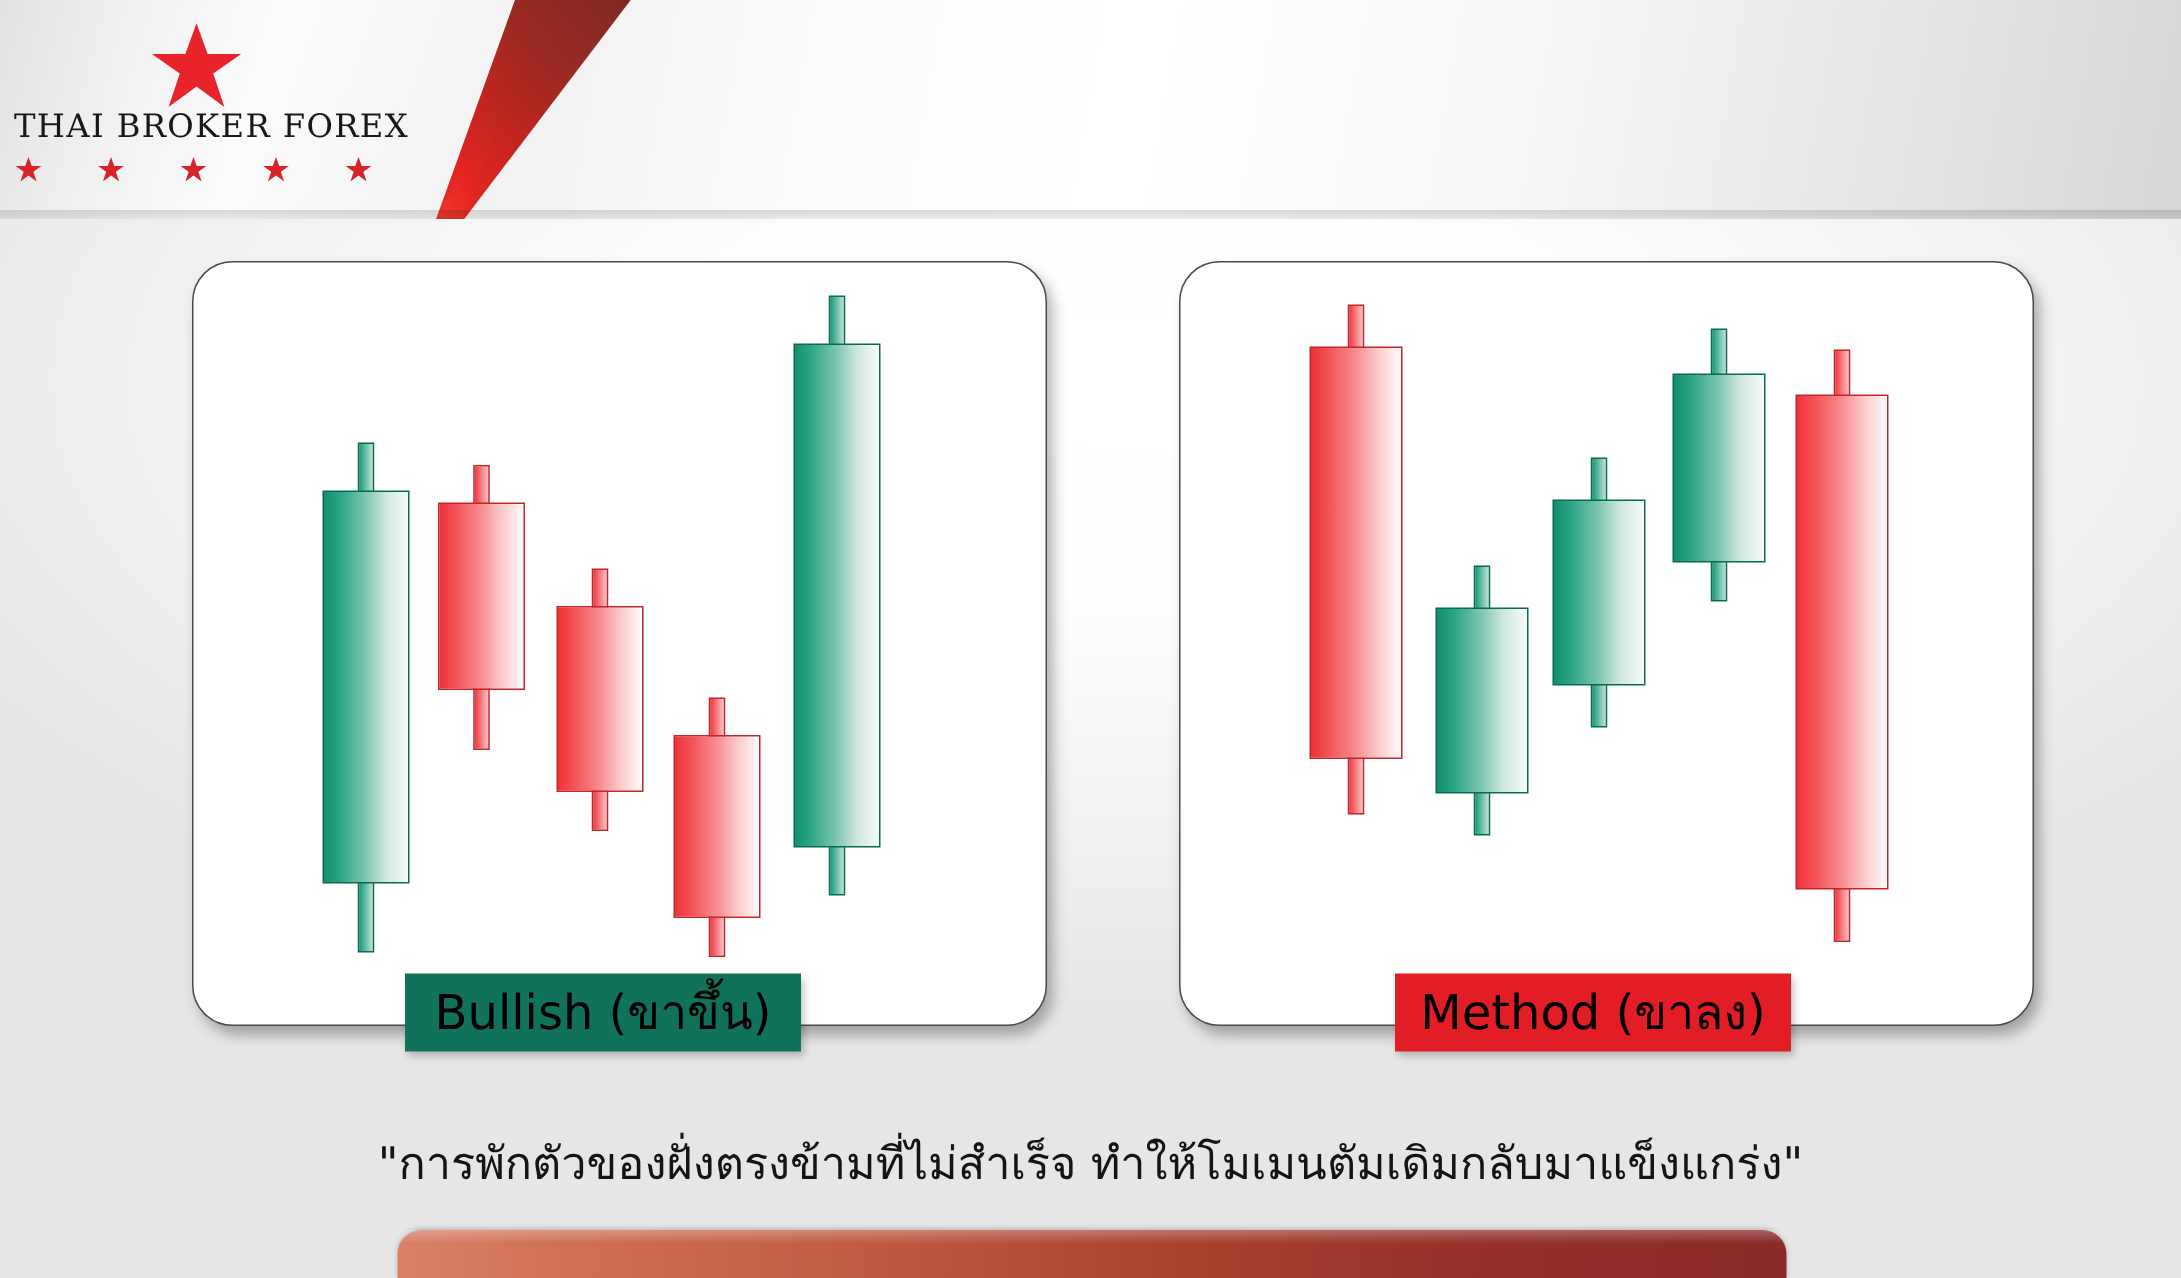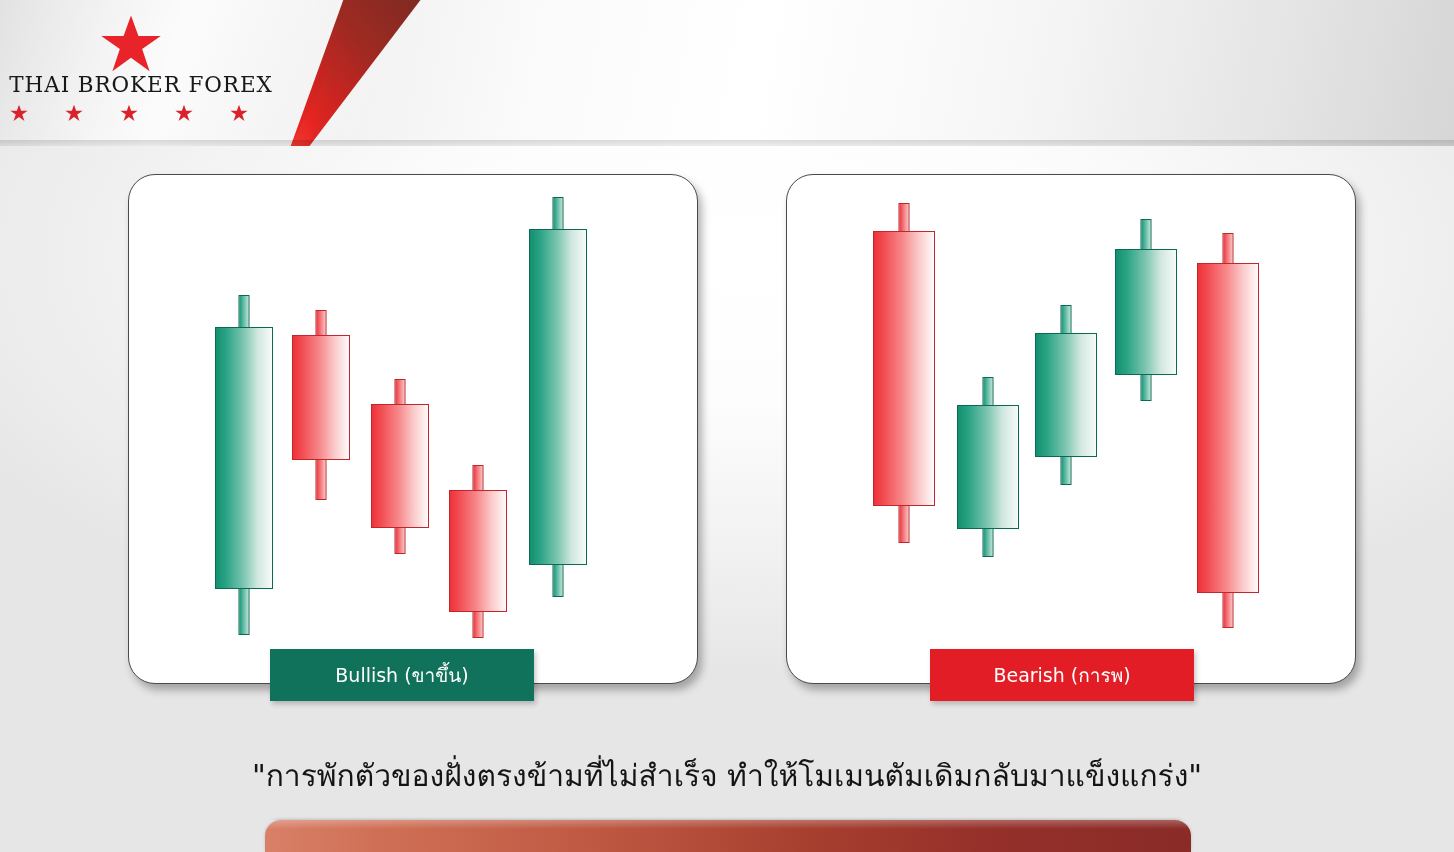--- a/index.html
+++ b/index.html
@@ -57,22 +57,22 @@
   .chart-area{position:absolute;inset:0;}
   .candle{position:absolute;}
   .wick{position:absolute;left:50%;transform:translateX(-50%);width:11px;box-sizing:border-box;}
   .body{position:absolute;left:0;width:100%;box-sizing:border-box;}
   .up .wick{background:linear-gradient(90deg,#16997a 0%,#bfe3d8 100%);border:1.7px solid #0b6b52;}
   .up .body{background:linear-gradient(90deg,#13906f 0%,#2aa385 18%,#79c4ae 48%,#cfe7de 74%,#f7fbfa 100%);border:1.7px solid #0b6b52;}
   .down .wick{background:linear-gradient(90deg,#ef3840 0%,#f9c4c4 100%);border:1.7px solid #c0262b;}
   .down .body{background:linear-gradient(90deg,#ee3239 0%,#f25055 18%,#f7898c 48%,#fbc9c9 74%,#fefbfb 100%);border:1.7px solid #c0262b;}
   
   .badge{
-    position:absolute;height:52px;line-height:52px;text-align:center;color:#ffffff;
-    font-size:19px;white-space:nowrap;
+    position:absolute;height:52px;line-height:52px;text-align:center;color:#000000;
+    font-size:32px;white-space:nowrap;
     box-shadow:2px 3px 5px rgba(0,0,0,.22);
   }
   .badge-bull{left:270px;top:649px;width:264px;background:#10725a;}
   .badge-bear{left:930px;top:649px;width:264px;background:#e21d26;}
   
   .caption{
     position:absolute;left:0;top:752px;width:1454px;text-align:center;
     font-size:30px;color:#141414;white-space:nowrap;
   }
   
@@ -197,21 +197,21 @@
 
       <div class="candle down" style="left:410px;top:58px;width:62px;height:395px;">
         <div class="wick" style="top:0;height:395px;"></div>
         <div class="body" style="top:30px;height:330px;"></div>
       </div>
 
     </div>
   </div>
 
   <div class="badge badge-bull">Bullish (ขาขึ้น)</div>
-  <div class="badge badge-bear">Bearish (การพ)</div>
+  <div class="badge badge-bear">Method (ขาลง)</div>
 
   <div class="caption">"การพักตัวของฝั่งตรงข้ามที่ไม่สำเร็จ ทำให้โมเมนตัมเดิมกลับมาแข็งแกร่ง"</div>
 
   <div class="bottom-bar">
     <div class="bottom-gloss"></div>
   </div>
 
 </div>
 
 </body></html>

